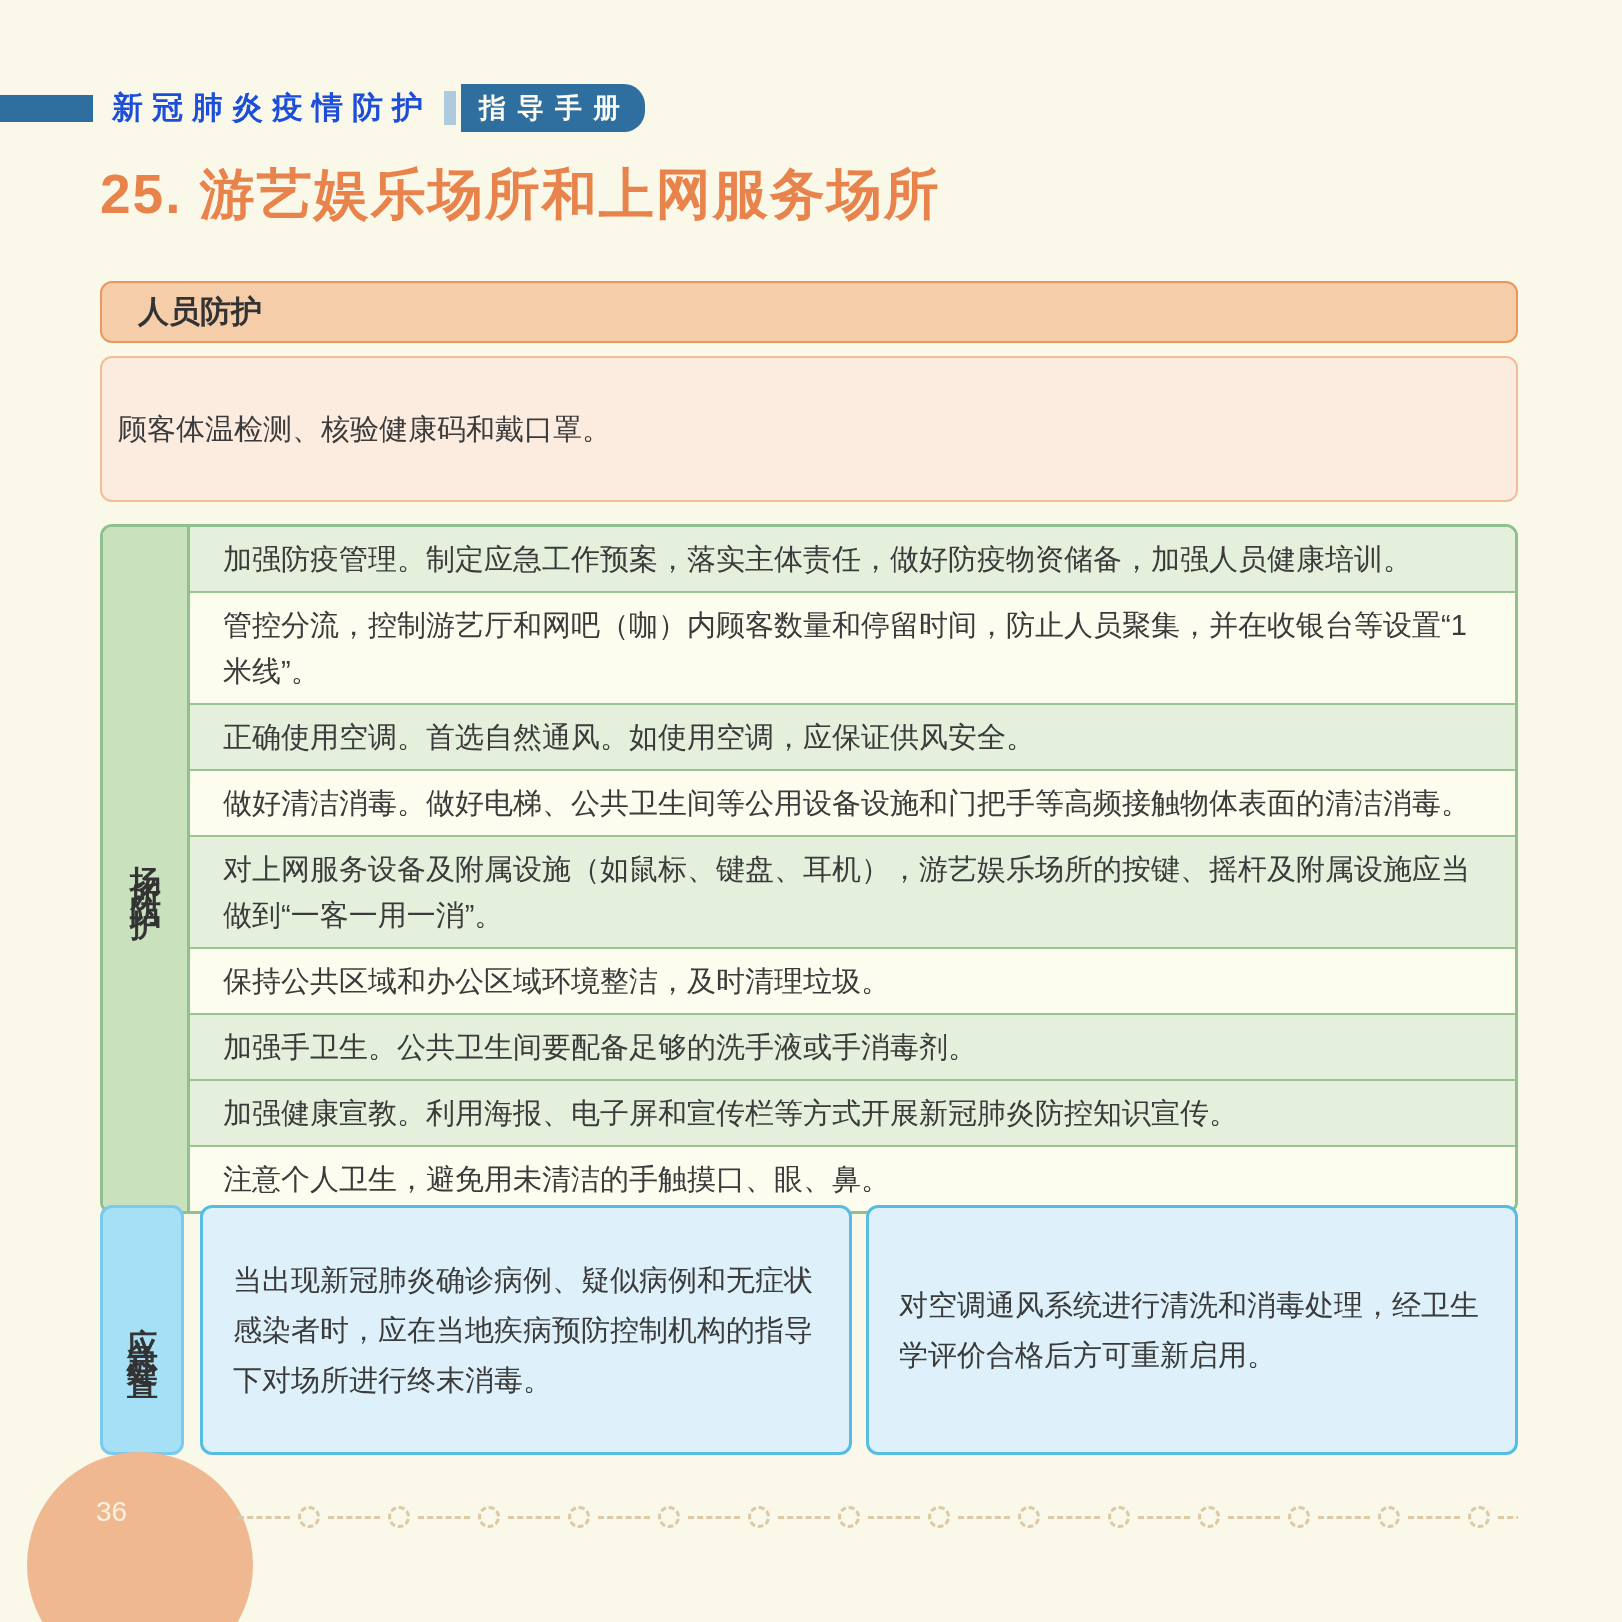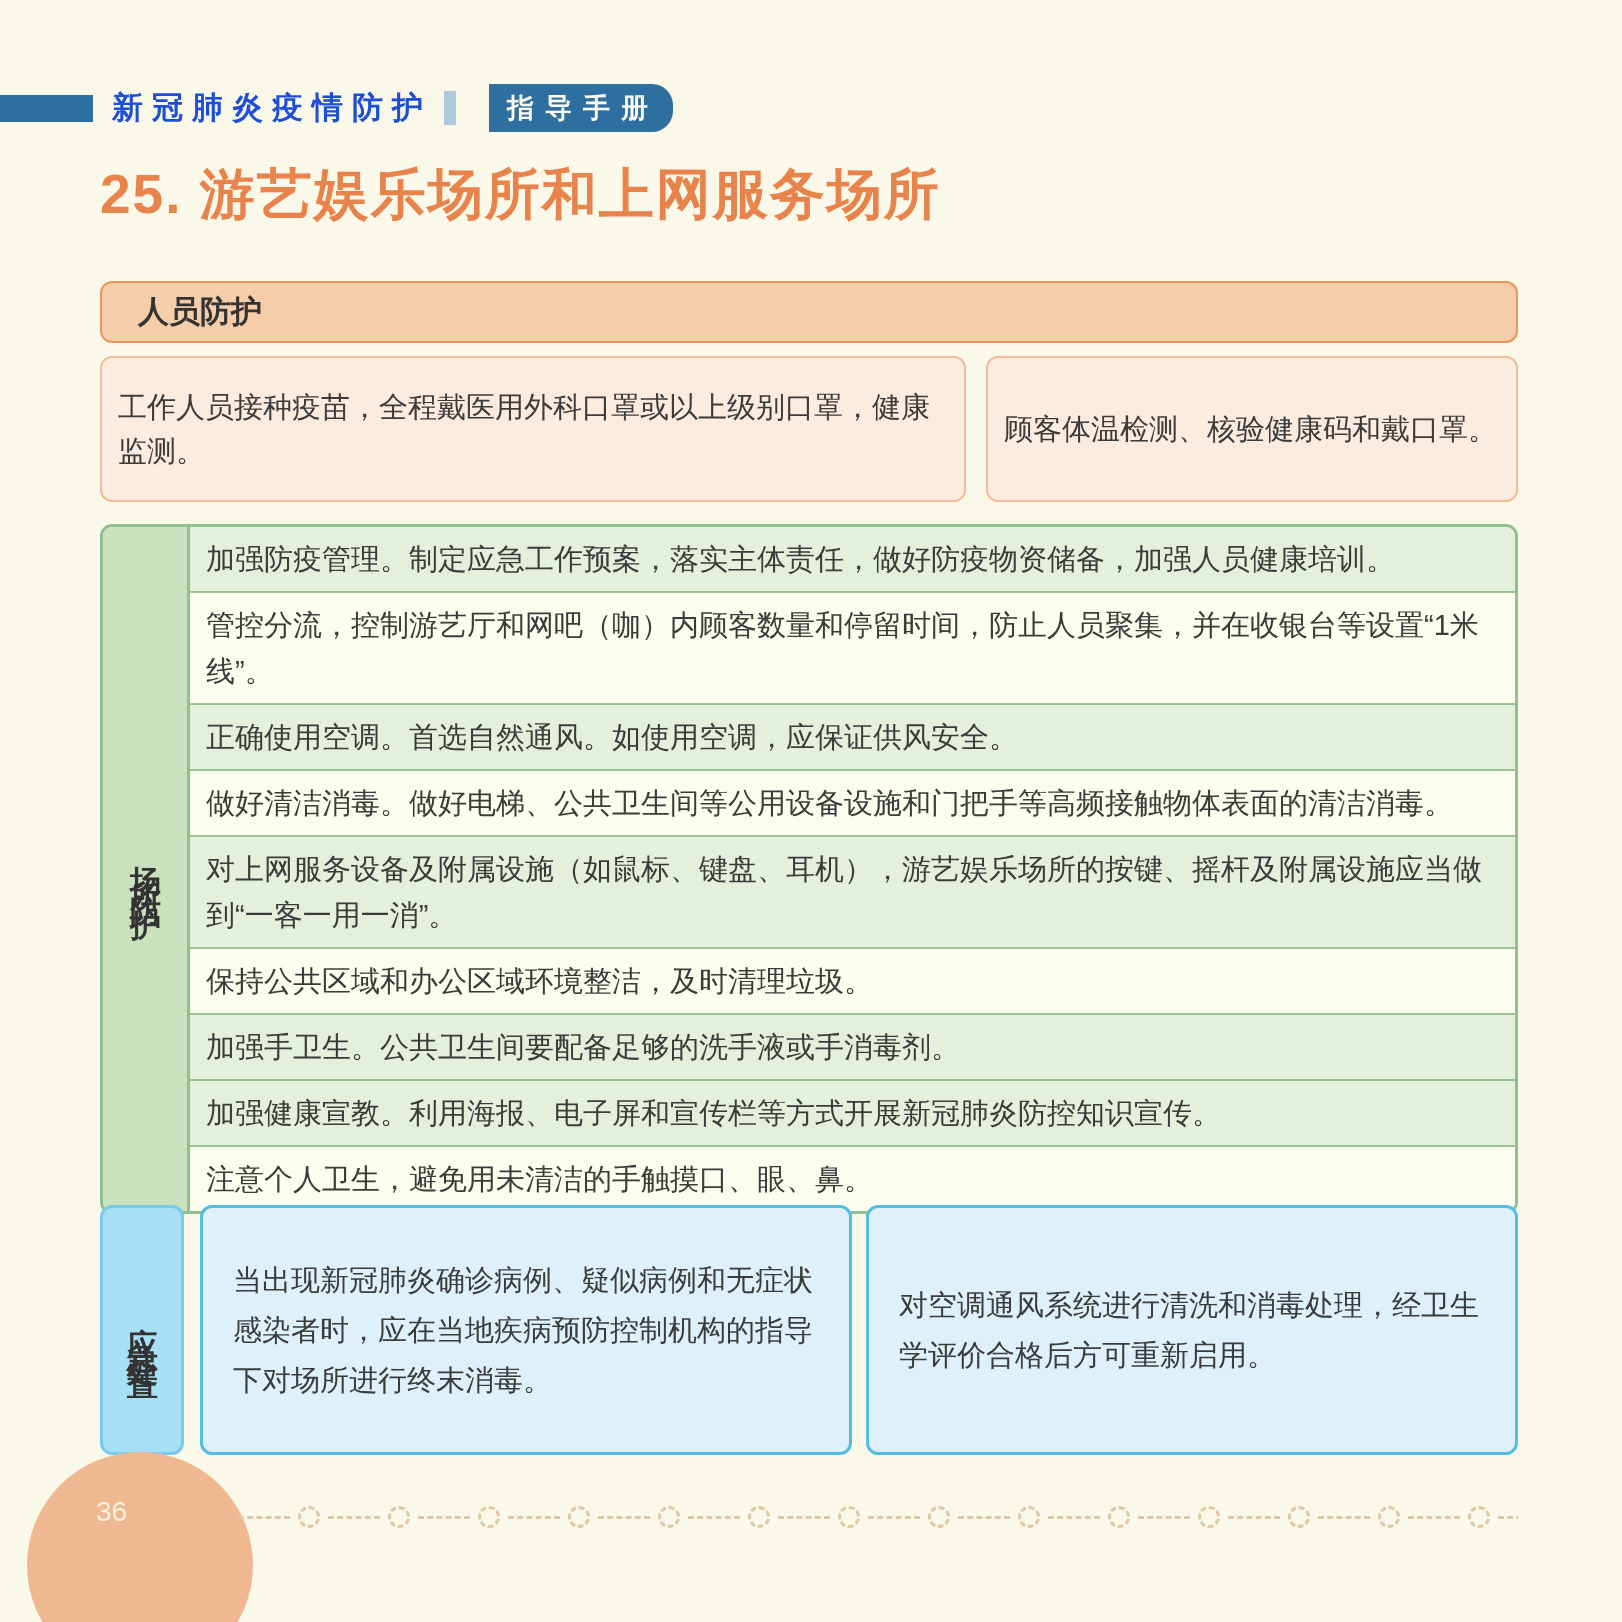--- a/index.html
+++ b/index.html
@@ -19,21 +19,21 @@
   #header-bar{width:93px;height:27px;background:#2F6F9F;}
   #handbook-title{
     margin-left:19px;font-size:31px;font-weight:bold;color:#1d4ed8;
     letter-spacing:9px;white-space:nowrap;
   }
   #handbook-badge-wrap{display:flex;align-items:center;margin-left:12px;}
   #badge-stripe{width:12px;height:34px;background:#AECBDE;margin-right:5px;}
   #handbook-badge{
     background:#2F6F9F;color:#FCFAF0;font-size:27px;font-weight:bold;
     letter-spacing:11px;padding:6px 14px 6px 18px;
-    border-radius:0 21px 21px 0;white-space:nowrap;margin-left:28px;
+    border-radius:0 21px 21px 0;white-space:nowrap;
   }
   
   #section-title{
     position:absolute;left:100px;top:158px;
     font-size:55px;font-weight:bold;color:#E8834B;letter-spacing:2px;
     white-space:nowrap;
     text-align:right;
   }
   
   #personnel-header{
@@ -63,21 +63,21 @@
     width:84px;background:#C9E2BD;border-right:3px solid #8FC08D;
     display:flex;align-items:center;justify-content:center;flex-shrink:0;
   }
   .v-label{
     writing-mode:vertical-rl;text-orientation:upright;
     font-size:31px;font-weight:bold;letter-spacing:14px;color:#333;
   }
   #venue-rows{flex:1;display:flex;flex-direction:column;}
   .g-row{
     display:flex;align-items:center;
-    padding:9px 16px;font-size:29px;line-height:46px;
+    padding:9px 33px;font-size:29px;line-height:46px;
     border-top:2px solid #9CC493;min-height:46px;
   }
   .g-row:first-child{border-top:none;}
   .bg-a{background:#E4F0DC;}
   .bg-b{background:#FCFCEF;}
   
   #emergency-section{
     position:absolute;left:100px;top:1205px;width:1418px;height:250px;
     display:flex;gap:16px;
   }
@@ -117,23 +117,20 @@
   <div id="handbook-badge-wrap">
     <div id="badge-stripe"></div>
     <div id="handbook-badge">指导手册</div>
   </div>
 </div>
 
 <div id="section-title">25. 游艺娱乐场所和上网服务场所</div>
 
 <div id="personnel-header">人员防护</div>
 <div id="personnel-cards">
-  <div id="personnel-card-1" class="peach-card">
-    <span>工作人员接种疫苗，全程戴医用外科口罩或以上级别口罩，健康监测。</span>
-  </div>
   <div id="personnel-card-2" class="peach-card">
     <span>顾客体温检测、核验健康码和戴口罩。</span>
   </div>
 </div>
 
 <div id="venue-table">
   <div id="venue-label-col">
     <span class="v-label">场所防护</span>
   </div>
   <div id="venue-rows">

